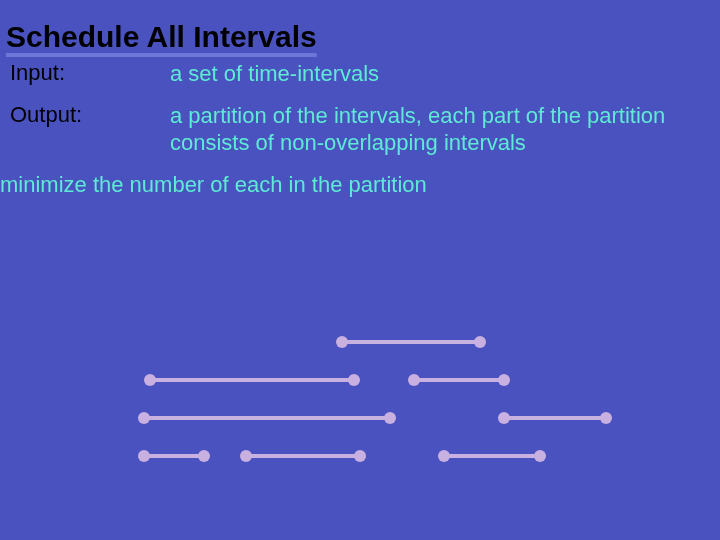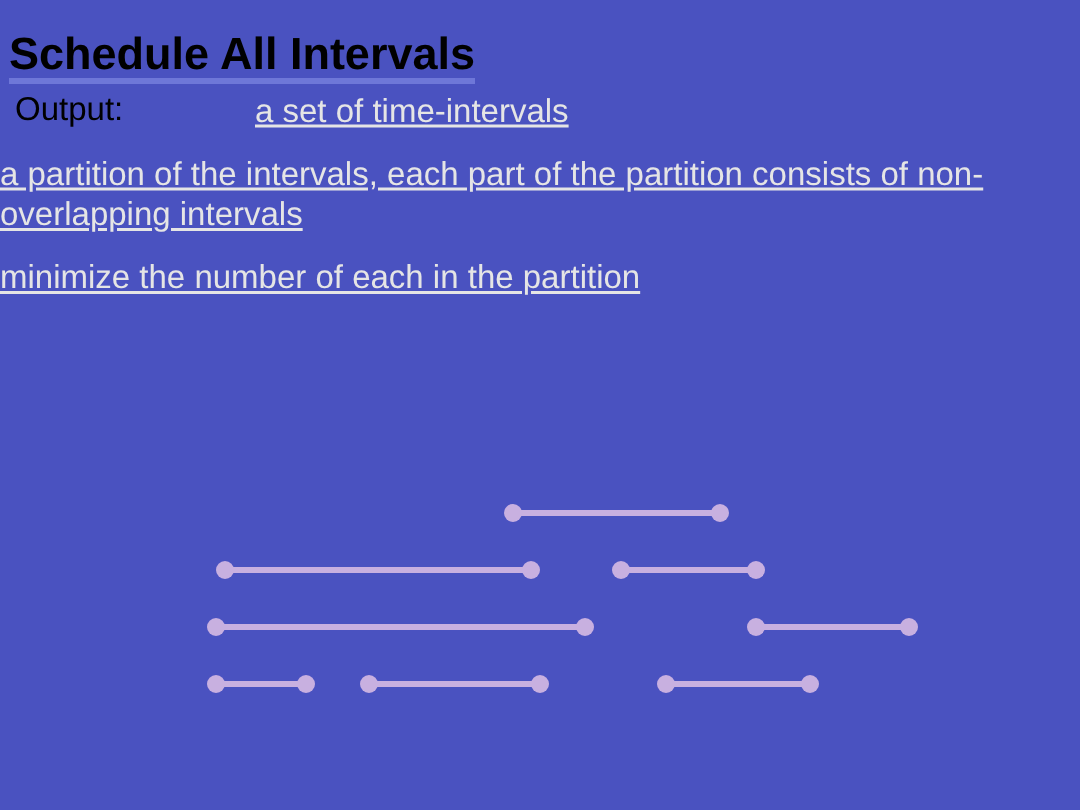--- a/index.html
+++ b/index.html
@@ -43,24 +43,23 @@
   }
   .def-label {
     width: 160px;
     padding-left: 10px;
     font-size: 22px;
     color: #000000;
     flex-shrink: 0;
   }
   .def-value {
     font-size: 22px;
-    color: #e5e5e5;
+    color: #5eead4;
     line-height: 1.25;
     padding-right: 20px;
-    text-decoration: underline;
   }
   .intervals {
     position: absolute;
     left: 0;
     top: 330px;
     width: 720px;
     height: 200px;
   }
   .interval {
     position: absolute;
@@ -82,24 +81,25 @@
   .interval::after  { right: -6px; }
 </style>
 </head>
 <body>
 <div class="slide">
 
 <h1 class="title">Schedule All Intervals</h1>
 
 <div class="defs">
   <div class="def-row">
-    <div class="def-label">Output:</div>
+    <div class="def-label">Input:</div>
     <div class="def-value">a set of time-intervals</div>
   </div>
   <div class="def-row">
+    <div class="def-label">Output:</div>
     <div class="def-value">a partition of the intervals, each part of the partition consists of non-overlapping intervals</div>
   </div>
   <div class="def-row">
     <div class="def-value">minimize the number of each in the partition</div>
   </div>
 </div>
 
 <div class="intervals" id="intervals-container">
       <div class="interval" style="left: 342px; width: 138px; top: 10px;"></div>
       <div class="interval" style="left: 150px; width: 204px; top: 48px;"></div>

